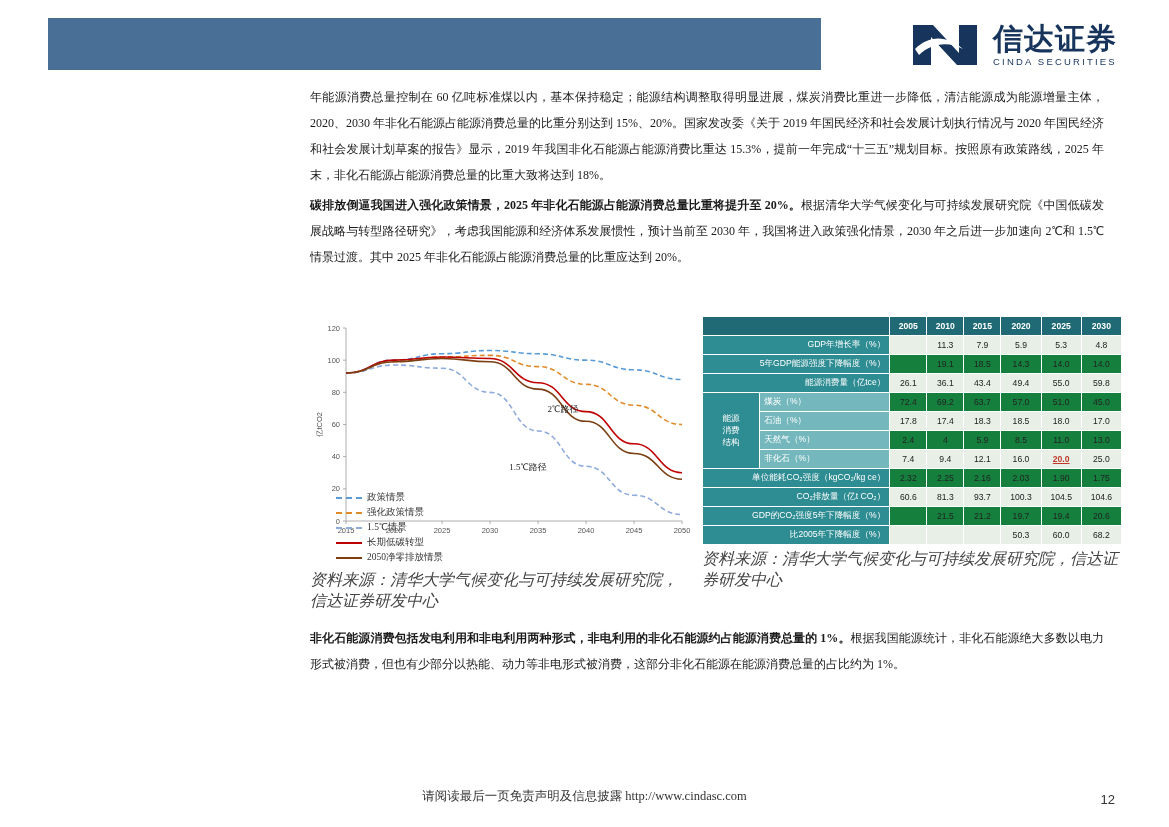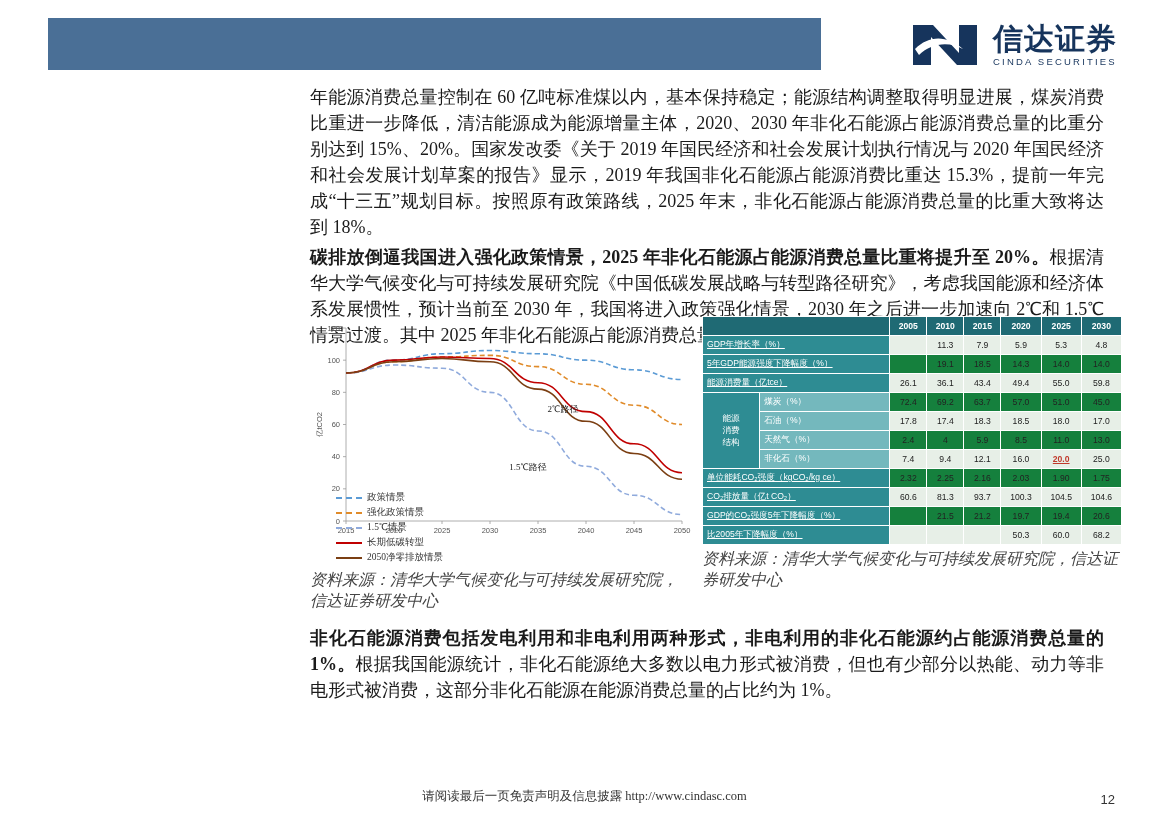--- a/index.html
+++ b/index.html
@@ -33,21 +33,21 @@
     line-height: 1.05;
   }
   .logo-en {
     font-family: "Liberation Sans", sans-serif;
     font-size: 9.5px; color: #16345c; letter-spacing: 2.2px; margin-top: 2px;
   }
   
   .content { position: absolute; left: 310px; top: 84px; width: 810px; }
   p.para {
     margin: 0 16px 4px 0;
-    font-size: 18px; line-height: 26px; color: #1a1a1a;
+    font-size: 12px; line-height: 26px; color: #1a1a1a;
     text-align: justify; text-justify: inter-ideograph;
     font-family: "Liberation Serif", serif;
   }
   p.para b { font-weight: bold; }
   
   .figures { position: absolute; left: 310px; top: 310px; width: 812px; }
   .fig-head { display: flex; }
   .fig-title {
     font-family: "Liberation Sans", sans-serif;
     font-size: 11.5px; font-weight: bold; color: #1b4f8a;
@@ -80,21 +80,21 @@
     font-family: "Liberation Sans", sans-serif;
     font-size: 8.6px; color: #222;
   }
   table.datatable td, table.datatable th {
     border: 1px solid #ffffff;
     padding: 3px 4px;
     height: 19px;
   }
   .hdr { background: #1f6a74; color: #fff; font-weight: bold; text-align: center; }
   .hdr-blank { background: #1f6a74; border: 1px solid #1f6a74; }
-  .rowlabel { background: #2e8c93; color: #ffffff; text-align: left; font-weight: normal; text-decoration: underline; }
+  .rowlabel { background: #2e8c93; color: #ffffff; text-align: right; font-weight: normal; }
   .rowlabel2 { background: #74b8bd; color: #ffffff; text-align: left; }
   .grp { background: #2e8c93; color: #ffffff; text-align: center; vertical-align: middle; }
   .val { background: #e7efe7; text-align: center; }
   .val-alt { background: #15803d; text-align: center; }
   .hl { color: #c0392b; font-weight: bold; text-decoration: underline; }
   
   .footer {
     position: absolute; left: 0; right: 0; bottom: 22px;
     text-align: center;
     font-family: "Liberation Serif", serif;

